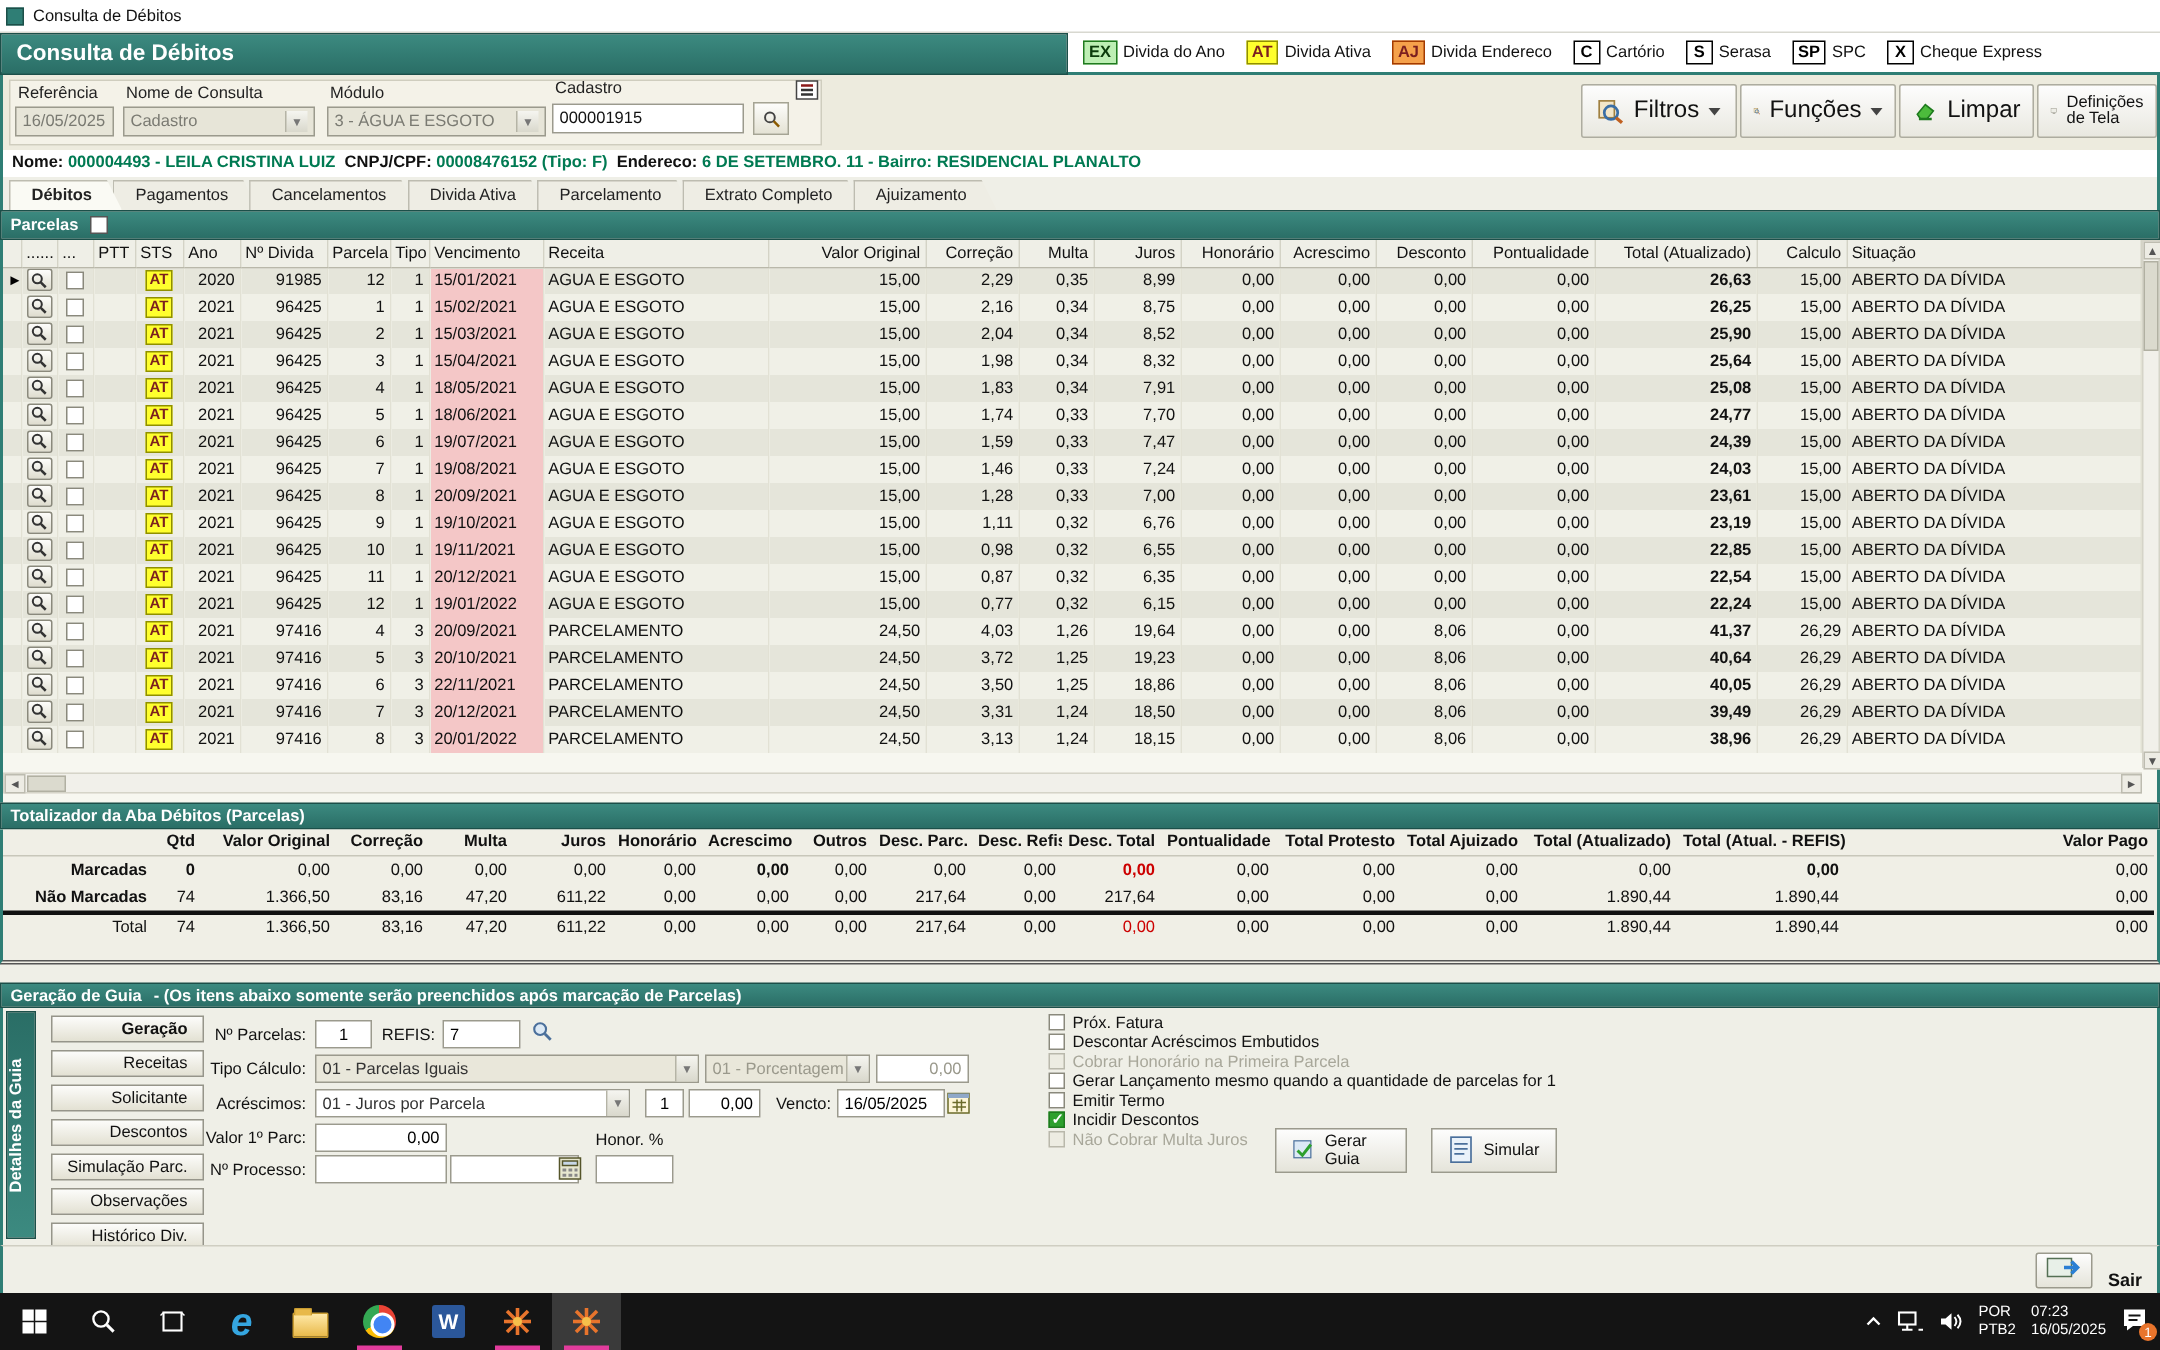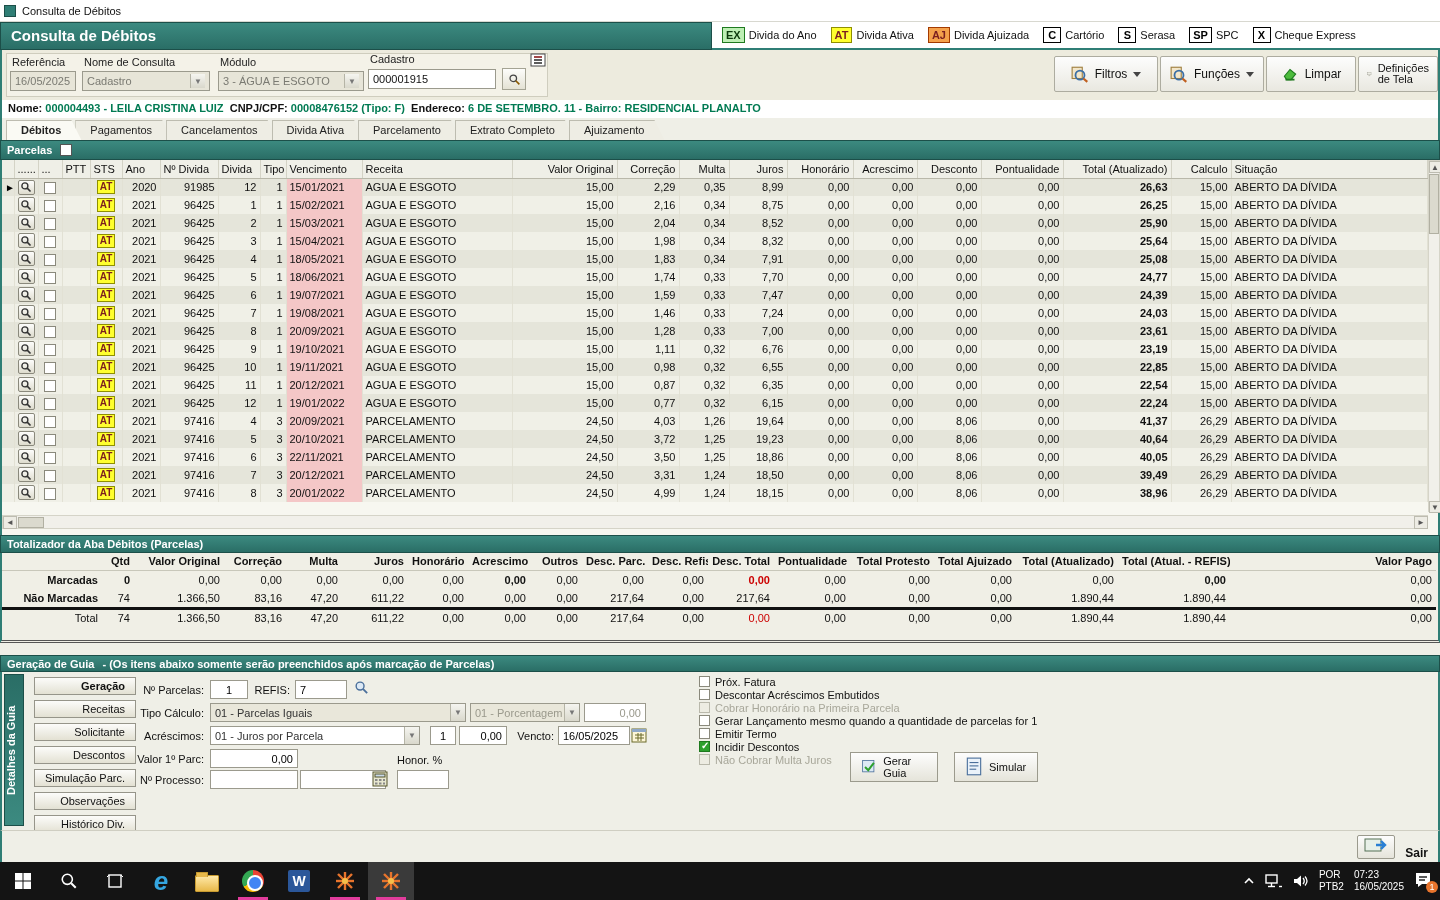--- a/index.html
+++ b/index.html
@@ -20,21 +20,21 @@
 
   
   #formbar { left:0; top:50px; width:1440px; height:50px; background:#EDEBDE; border-left:2px solid #2F7E75; border-right:2px solid #2F7E75; }
   #formpanel { position:absolute; left:4px; top:3px; width:542px; height:44px; background:#F4F2E8; border:1px solid #CFCDBE; }
   .flabel { position:absolute; color:#222; }
   .field { position:absolute; height:20px; border:1px solid #9B9A8D; background:#E7E5D8; color:#7A7A72; padding:2px 4px; font-family:"Liberation Sans",sans-serif; font-size:11px; }
   .field.white { background:#FFFFFF; color:#111; }
   .ddl { display:flex; align-items:center; justify-content:space-between; }
   .dd-arrow { width:15px; height:100%; background:linear-gradient(#F5F5F0,#D9D8CC); border-left:1px solid #B5B4A6; display:flex; align-items:center; justify-content:center; color:#777; font-size:8px; }
   .sqbtn { position:absolute; width:24px; height:22px; background:linear-gradient(#FDFDFB,#E4E2D4); border:1px solid #A5A494; display:flex; align-items:center; justify-content:center; }
-  .toolbtn { position:absolute; height:36px; background:linear-gradient(#FDFDFD,#E9E8E0); border:1px solid #ADACA0; border-radius:2px; display:flex; align-items:center; justify-content:center; gap:6px; font-size:12px; padding:0 8px; }
+  .toolbtn { position:absolute; height:36px; background:linear-gradient(#FDFDFD,#E9E8E0); border:1px solid #ADACA0; border-radius:2px; display:flex; align-items:center; justify-content:center; gap:6px; font-size:16px; padding:0 8px; }
   .caret { width:0; height:0; border-left:4px solid transparent; border-right:4px solid transparent; border-top:5px solid #444; }
 
   
   #namebar { left:0; top:100px; width:1440px; height:18px; background:#FFFFFF; border-left:2px solid #2F7E75; border-right:2px solid #2F7E75; border-bottom:1px solid #C9C9BE; padding:2px 0 16px 6px; font-weight:bold; }
   .gval { color:#007A52; }
 
   
   #tabsbar { left:0; top:118px; width:1440px; height:22px; background:#EFEFE7; border-left:2px solid #2F7E75; border-right:2px solid #2F7E75; display:flex; align-items:flex-end; padding-left:4px; }
   .tab { position:relative; padding:3px 20px 3px 14px; color:#222; background:#EEEDE4; border-top:1px solid #BDBCB0; border-left:1px solid #BDBCB0; margin-right:-6px; clip-path:polygon(0 0, calc(100% - 10px) 0, 100% 100%, 0 100%); height:20px; }
   .tab.active { background:#FAFAF4; font-weight:bold; z-index:2; }
@@ -132,21 +132,21 @@
       <span class="leg-item">
         <span class="leg-badge" style="background: rgb(189, 239, 180); border-color: rgb(31, 122, 31); color: rgb(11, 59, 11);">EX</span>
         <span>Divida do Ano</span>
       </span>
       <span class="leg-item">
         <span class="leg-badge" style="background: rgb(255, 255, 46); border-color: rgb(143, 143, 0); color: rgb(123, 31, 31);">AT</span>
         <span>Divida Ativa</span>
       </span>
       <span class="leg-item">
         <span class="leg-badge" style="background: rgb(245, 161, 75); border-color: rgb(163, 58, 0); color: rgb(123, 31, 31);">AJ</span>
-        <span>Divida Ajuizada</span>
+        <span>Divida Endereco</span>
       </span>
       <span class="leg-item">
         <span class="leg-badge" style="background: rgb(255, 255, 255); border-color: rgb(0, 0, 0); color: rgb(0, 0, 0);">C</span>
         <span>Cartório</span>
       </span>
       <span class="leg-item">
         <span class="leg-badge" style="background: rgb(255, 255, 255); border-color: rgb(0, 0, 0); color: rgb(0, 0, 0);">S</span>
         <span>Serasa</span>
       </span>
       <span class="leg-item">
@@ -275,21 +275,21 @@
     </colgroup>
     <thead>
         <tr id="grid-head">
           <th></th>
           <th>......</th>
           <th>...</th>
           <th>PTT</th>
           <th>STS</th>
           <th>Ano</th>
           <th>Nº Divida</th>
-          <th>Divida</th>
+          <th>Parcela</th>
           <th>Tipo</th>
           <th>Vencimento</th>
           <th>Receita</th>
           <th class="r">Valor Original</th>
           <th class="r">Correção</th>
           <th class="r">Multa</th>
           <th class="r">Juros</th>
           <th class="r">Honorário</th>
           <th class="r">Acrescimo</th>
           <th class="r">Desconto</th>
@@ -804,21 +804,21 @@
           <td class="ctr"><span class="rowcb"></span></td>
           <td></td>
           <td class="ctr"><span class="stsbadge">AT</span></td>
           <td class="num">2021</td>
           <td class="num">97416</td>
           <td class="num">8</td>
           <td class="num">3</td>
           <td class="venc">20/01/2022</td>
           <td>PARCELAMENTO</td>
           <td class="num">24,50</td>
-          <td class="num">4,99</td>
+          <td class="num">3,13</td>
           <td class="num">1,24</td>
           <td class="num">18,15</td>
           <td class="num">0,00</td>
           <td class="num">0,00</td>
           <td class="num">8,06</td>
           <td class="num">0,00</td>
           <td class="num boldv">38,96</td>
           <td class="num">26,29</td>
           <td>ABERTO DA DÍVIDA</td>
         </tr>

